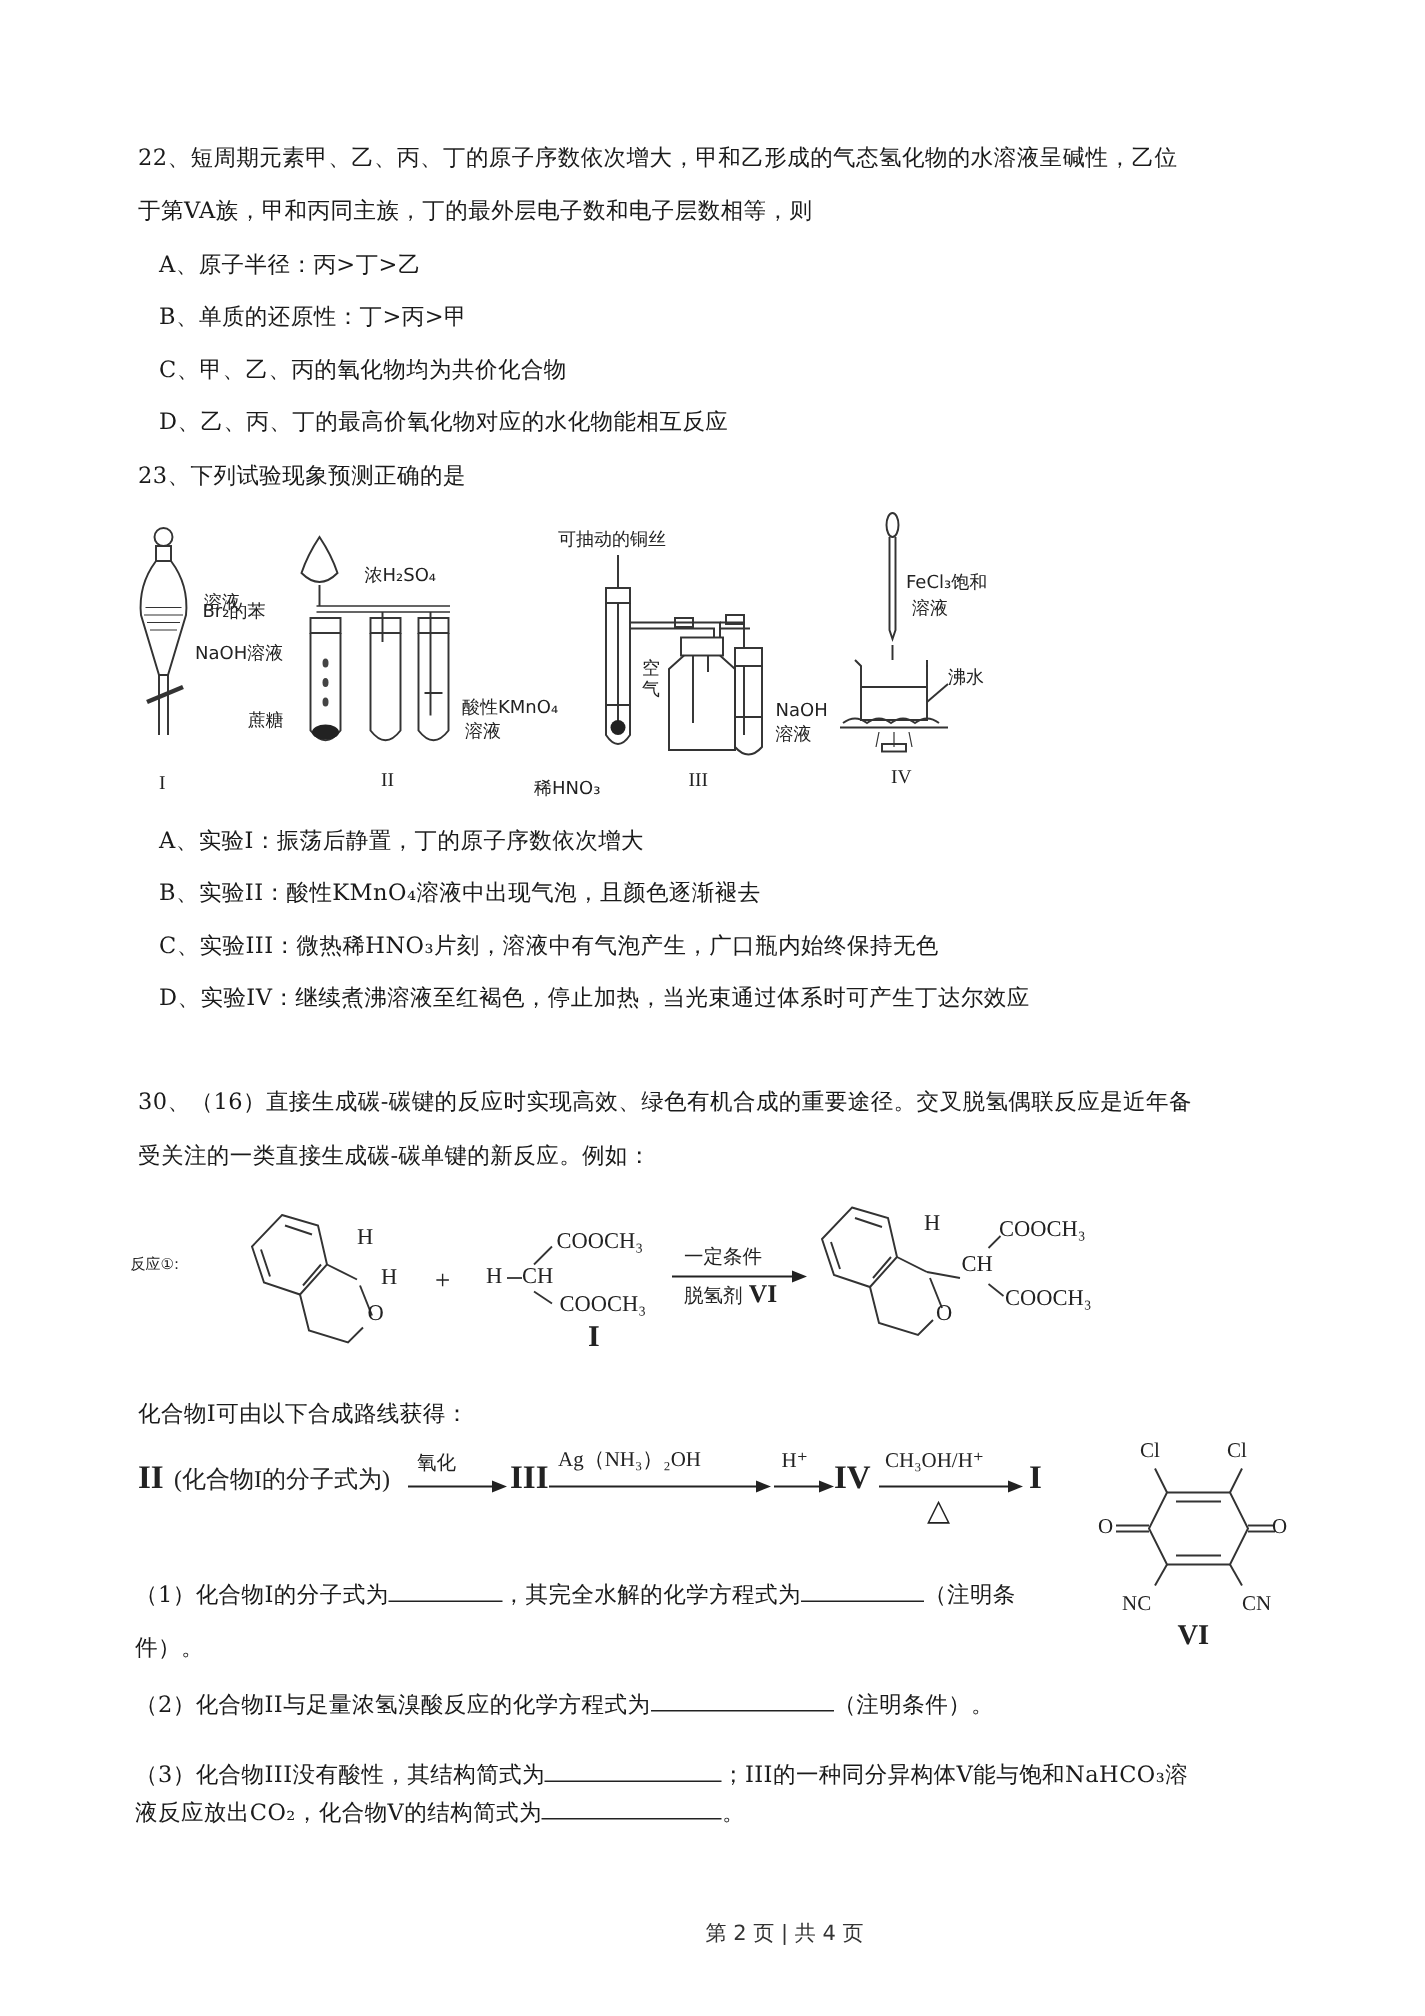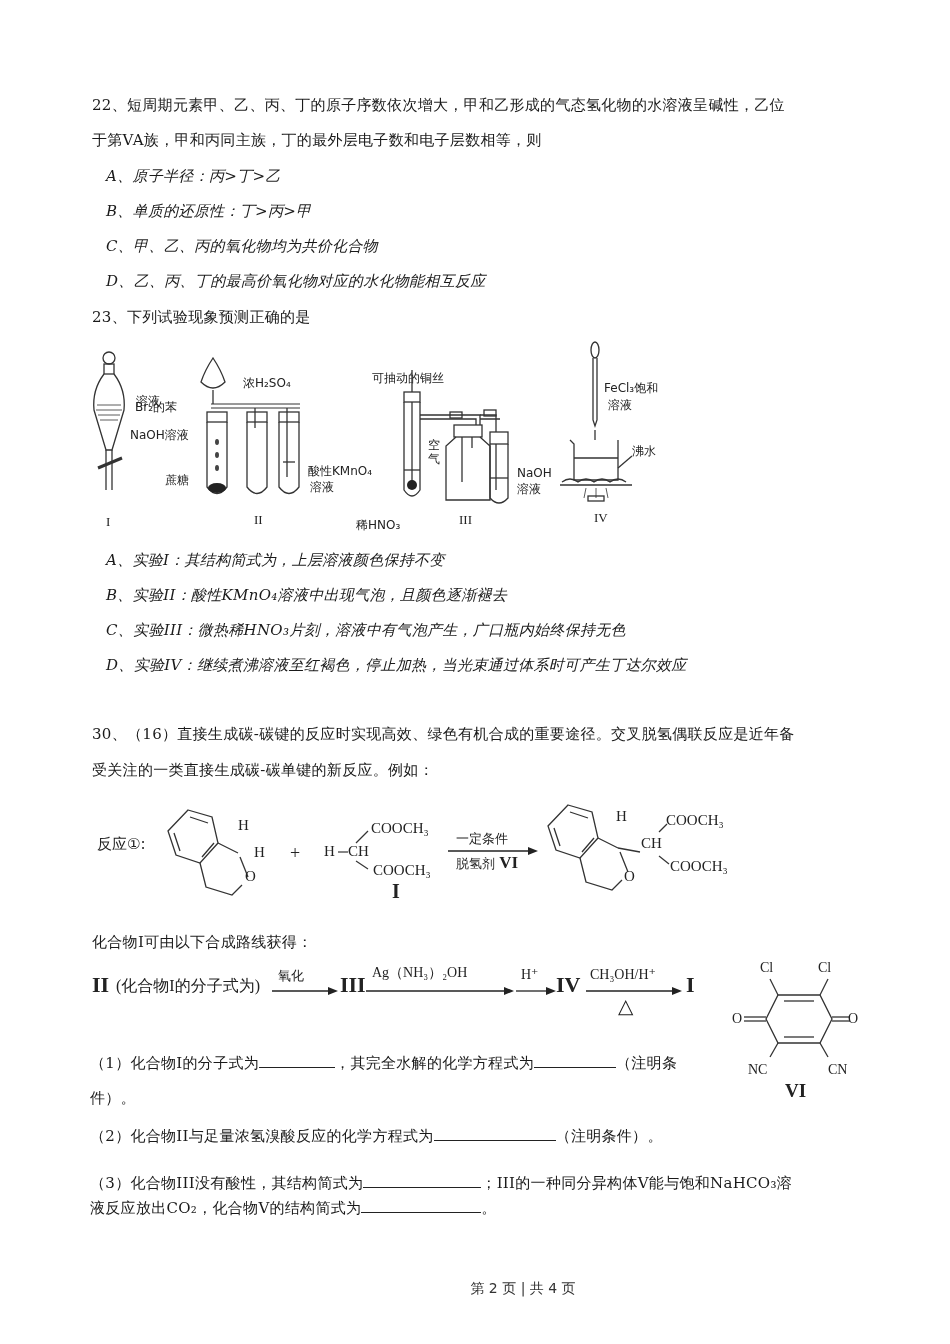--- a/index.html
+++ b/index.html
@@ -1,19 +1,19 @@
 <!DOCTYPE html>
 <html><head>
 <meta charset="utf-8">
 <style>
   html, body { margin:0; padding:0; background:#fff; }
   body { width:950px; height:1344px; position:relative; overflow:hidden;
          font-family:"DejaVu Serif","Liberation Serif",serif; color:#1a1a1a; }
   .line { position:absolute; font-size:15px; line-height:20px; white-space:nowrap; letter-spacing:0.3px; }
-  .opt { left:106px;font-style:italic; }
+  .opt { left:106px; }
   .q { left:92px;text-align:center; }
   .blank { display:inline-block; border-bottom:1px solid #222; height:16px; vertical-align:baseline; }
   .lbl { position:absolute; font-family:"DejaVu Sans","Liberation Sans",sans-serif; font-size:12px; line-height:14px; color:#222; white-space:nowrap; }
   .roman { position:absolute; font-family:"Liberation Serif",serif; font-size:13px; color:#222; }
   .chem { position:absolute; font-family:"Liberation Serif","DejaVu Serif",serif; font-size:15px; color:#222; white-space:nowrap; }
   .footer { position:absolute; left:0; width:950px; top:1280px; text-align:center;
             font-family:"DejaVu Sans","Liberation Sans",sans-serif; font-size:14px; color:#333;margin-left:48px; }
   svg { position:absolute; overflow:visible; }
 </style>
 </head>
@@ -67,21 +67,21 @@
         <ellipse cx="22" cy="103" rx="2" ry="3"></ellipse>
         <ellipse cx="22" cy="116" rx="2" ry="3"></ellipse>
       </g>
   </svg>
   <div class="lbl" style="left:243px;top:376px">浓H₂SO₄</div>
   <div class="lbl" style="left:165px;top:473px">蔗糖</div>
   <div class="lbl" style="left:308px;top:464px">酸性KMnO₄</div>
   <div class="lbl" style="left:310px;top:480px">溶液</div>
   <div class="roman" style="left:254px;top:512px">II</div>
 
-  <div class="lbl" style="left:372px;top:371px">可抽动的铜丝</div>
+  <div class="lbl" style="left:372px;top:352px">可抽动的铜丝</div>
   <svg style="left:400px;top:370px" width="130" height="135" viewBox="0 0 130 135">
     <g fill="none" stroke="#333" stroke-width="1.3">
       <line x1="12" y1="0" x2="12" y2="22"></line>
       <rect x="4" y="22" width="16" height="10"></rect>
       <path d="M4 32 L4 120 Q12 132 20 120 L20 32"></path>
       <line x1="12" y1="32" x2="12" y2="118"></line>
       <line x1="4" y1="100" x2="20" y2="100"></line>
       <path d="M20 45 L80 45 L80 55 M20 49 L76 49 L76 55"></path>
       <rect x="50" y="42" width="12" height="6"></rect>
       <rect x="54" y="55" width="28" height="12"></rect>
@@ -116,30 +116,30 @@
       <rect x="28" y="156" width="16" height="5"></rect>
       <line x1="58" y1="128" x2="72" y2="116"></line>
     </g>
   </svg>
   <div class="lbl" style="left:604px;top:381px">FeCl₃饱和</div>
   <div class="lbl" style="left:608px;top:398px">溶液</div>
   <div class="lbl" style="left:632px;top:444px">沸水</div>
   <div class="roman" style="left:594px;top:510px">IV</div>
 </div>
 
-<div class="line opt" style="top:550px">A、实验I：其结构简式为，上层溶液颜色保持不变</div>
+<div class="line opt" style="top:550px">A、实验I：振荡后静置，丁的原子序数依次增大</div>
 <div class="line opt" style="top:585px">B、实验II：酸性KMnO₄溶液中出现气泡，且颜色逐渐褪去</div>
 <div class="line opt" style="top:620px">C、实验III：微热稀HNO₃片刻，溶液中有气泡产生，广口瓶内始终保持无色</div>
 <div class="line opt" style="top:655px">D、实验IV：继续煮沸溶液至红褐色，停止加热，当光束通过体系时可产生丁达尔效应</div>
 
 <div class="line q" style="top:724px">30、（16）直接生成碳-碳键的反应时实现高效、绿色有机合成的重要途径。交叉脱氢偶联反应是近年备</div>
 <div class="line q" style="top:760px">受关注的一类直接生成碳-碳单键的新反应。例如：</div>
 
 <div>
-  <div class="lbl" style="left:97px;top:837px;font-size:15px">反应①:</div>
+  <div class="lbl" style="left:87px;top:837px;font-size:10px">反应①:</div>
   <svg style="left:160px;top:805px" width="100" height="95" viewBox="0 0 100 95">
     <g fill="none" stroke="#333" stroke-width="1.3">
       <path d="M28 5 L52 12 L58 38 L40 58 L16 50 L8 26 Z"></path>
       <path d="M30 12 L48 18 M14 28 L20 46 M42 52 L54 38"></path>
       <path d="M58 38 L78 48 M40 58 L46 82 L72 90 L82 80"></path>
       <path d="M80 52 L88 72"></path>
     </g>
   </svg>
   <div class="chem" style="left:238px;top:817px">H</div>
   <div class="chem" style="left:254px;top:844px">H</div>

